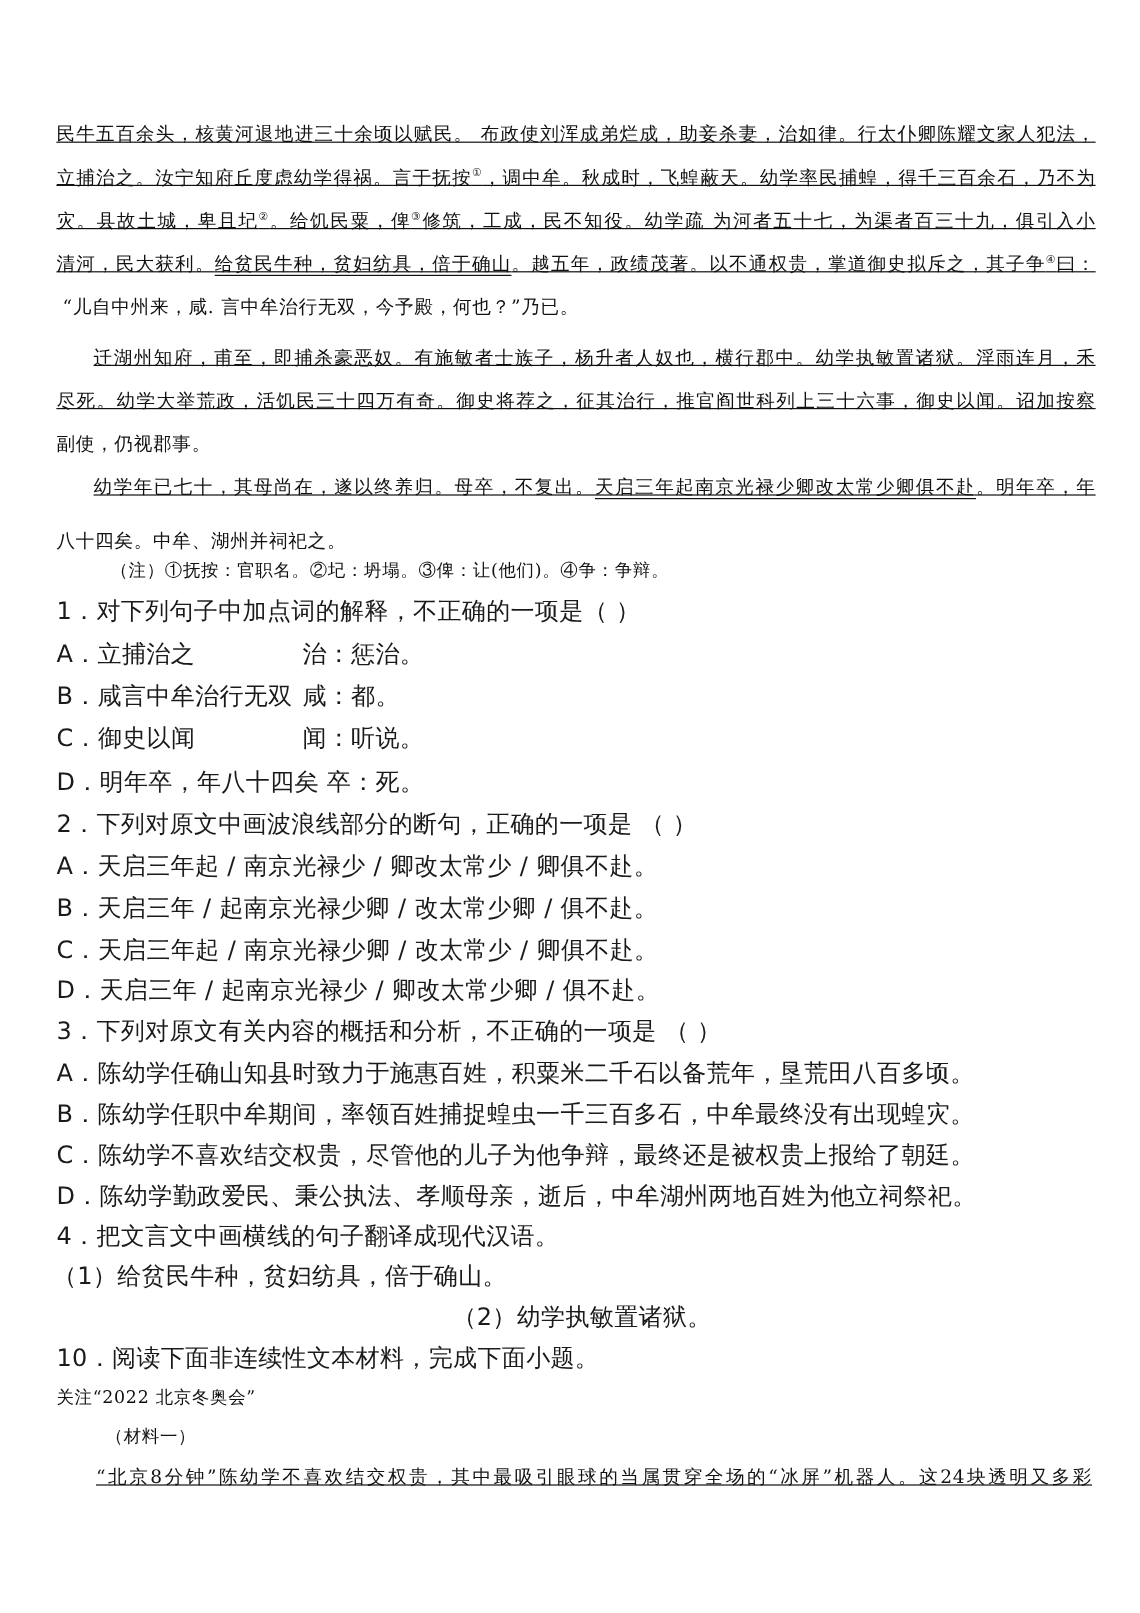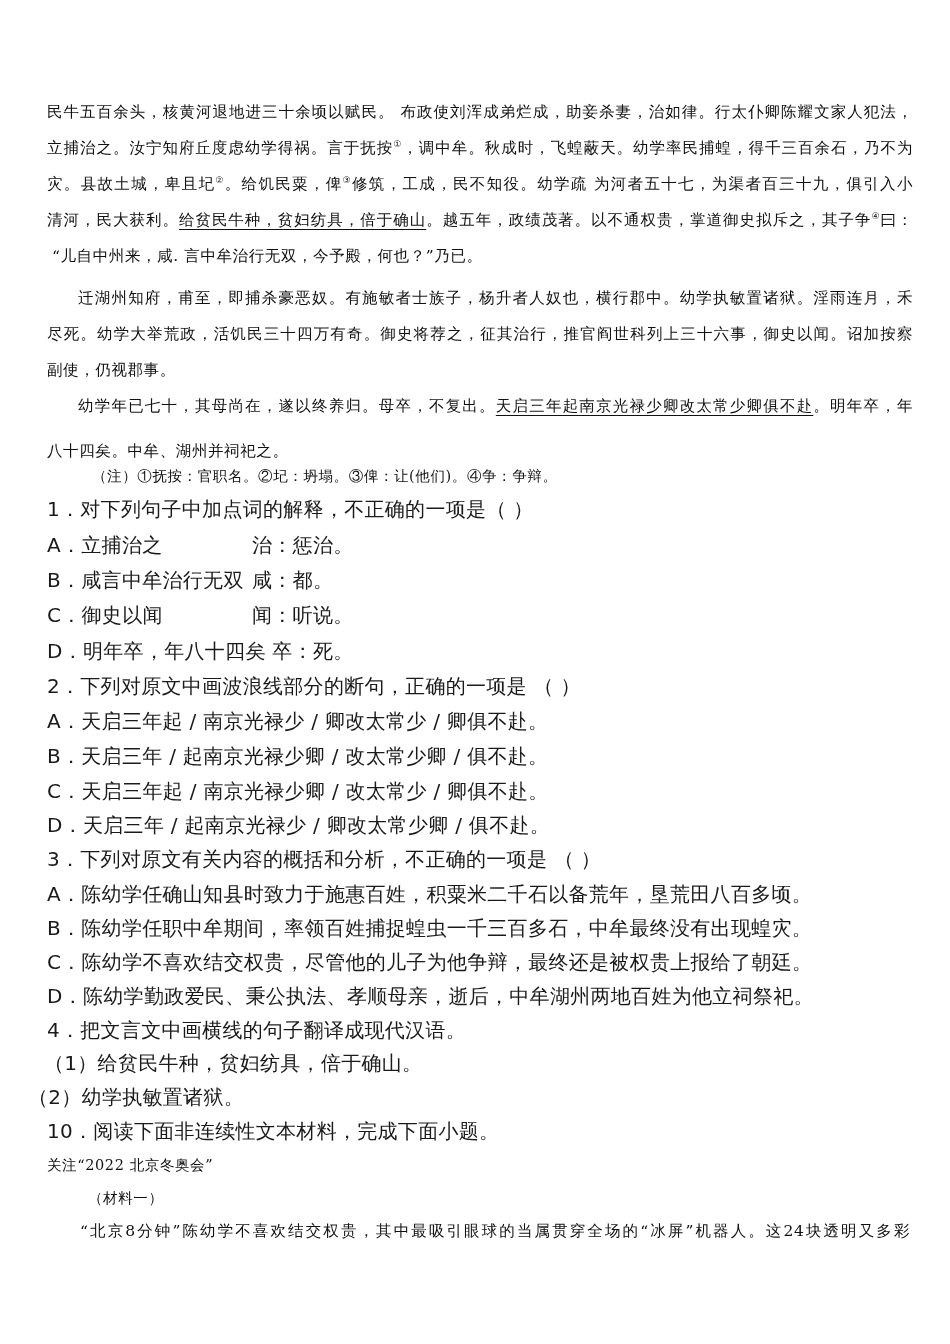--- a/index.html
+++ b/index.html
@@ -11,21 +11,21 @@
     .page { position: absolute; left: 0; top: 0; width: 950px; height: 1344px; }
     .line {
       position: absolute;
       left: 47px;
       width: 866px;
       font-size: 15.5px;
       line-height: 22px;
       white-space: nowrap;
       letter-spacing: 0.6px;
     }
-    .justify { text-align: justify; text-align-last: justify; }
+    .justify { text-align: justify; text-align-last: justify; text-decoration: underline; }
     .indent { left: 78px; width: 835px; }
     .note { left: 92px; font-size: 14.5px; }
     .q { font-family: "DejaVu Sans", "Liberation Sans", sans-serif; font-size: 20px; letter-spacing: 0.3px; color: #1a1a1a; }
     .ul { text-decoration: underline; text-underline-offset: 4px; text-decoration-thickness: 1px; }
     sup { font-size: 9px; vertical-align: 6px; line-height: 0; }
     .opt-expl { position: absolute; left: 205px; }
     .material-label { left: 88px; }
   </style>
 </head>
 <body>
@@ -119,21 +119,21 @@
   <div class="line q" style="top:985px">
     <span>D．陈幼学勤政爱民、秉公执法、孝顺母亲，逝后，中牟湖州两地百姓为他立祠祭祀。</span>
   </div>
 
   <div class="line q" style="top:1019px">
     <span>4．把文言文中画横线的句子翻译成现代汉语。</span>
   </div>
   <div class="line q" style="top:1052px; left:44px;">
     <span>（1）给贫民牛种，贫妇纺具，倍于确山。</span>
   </div>
-  <div class="line q" style="top:1086px; left:28px;">
+  <div class="line q" style="top:1086px; left:52px;text-align:center;">
     <span>（2）幼学执敏置诸狱。</span>
   </div>
 
   <div class="line q" style="top:1120px">
     <span>10．阅读下面非连续性文本材料，完成下面小题。</span>
   </div>
   <div class="line" style="top:1154px; font-size:14.5px;">
     <span>关注“2022 北京冬奥会”</span>
   </div>
   <div class="line material-label" style="top:1187px; font-size:14.5px;">

